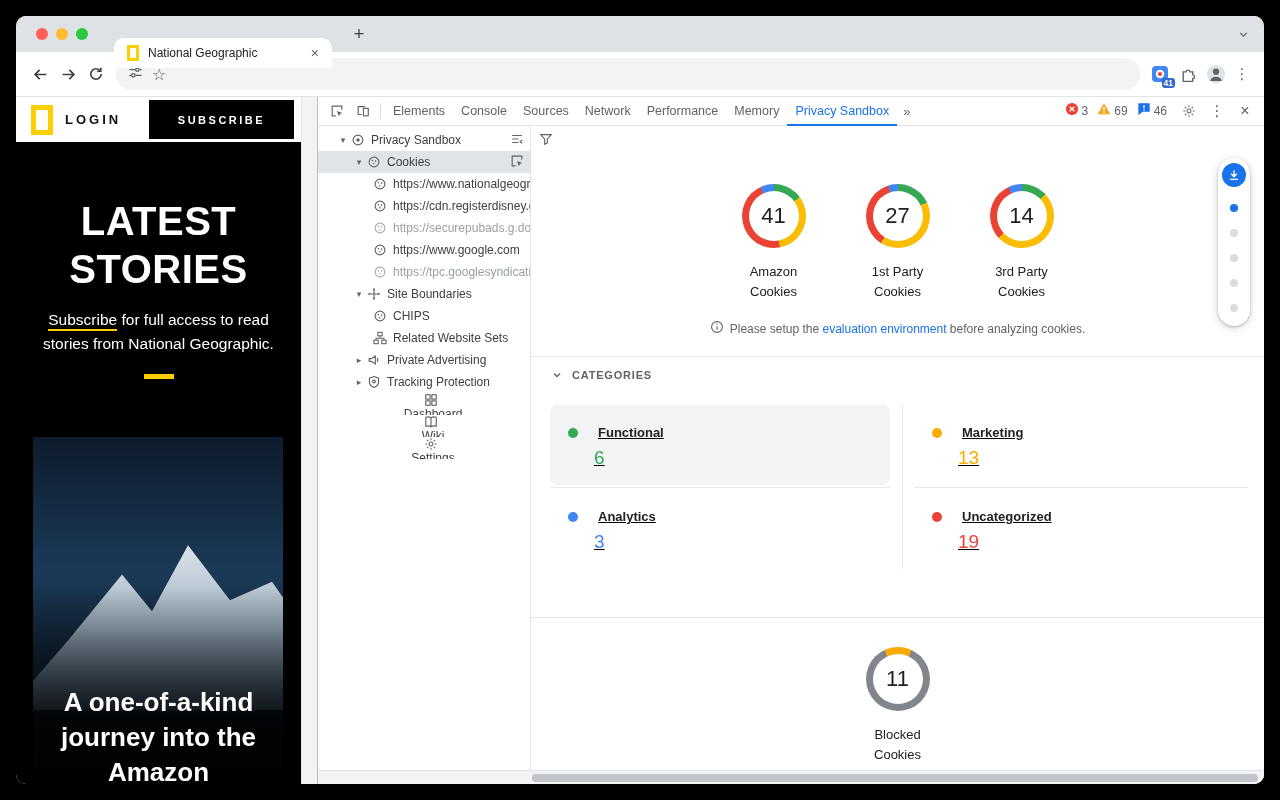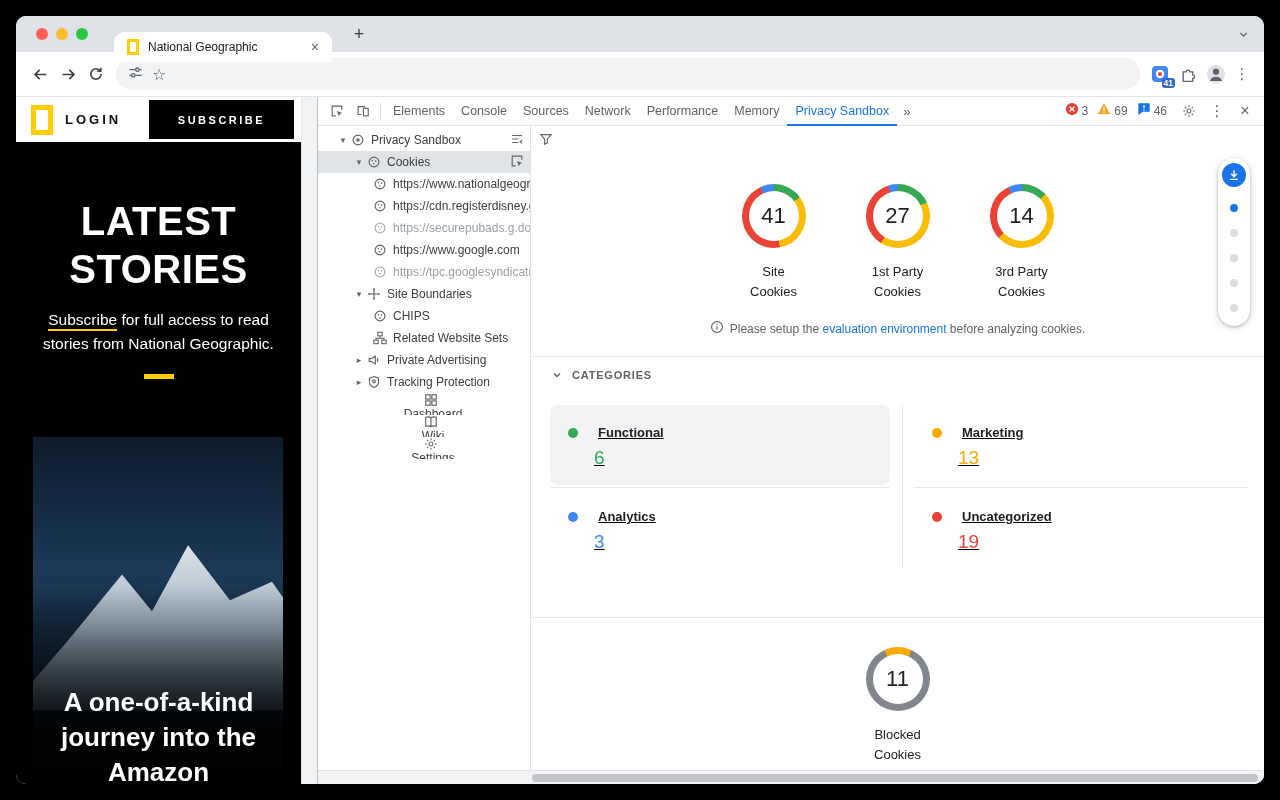--- a/index.html
+++ b/index.html
@@ -6,21 +6,21 @@
   html,body { width:1280px; height:800px; background:#000; overflow:hidden;
     font-family:"Liberation Sans","DejaVu Sans",sans-serif; }
   .window { position:absolute; left:16px; top:16px; width:1248px; height:768px;
     border-radius:10px; overflow:hidden; background:#fff; }
 
   
   .tabstrip { position:relative; height:36px; background:#dee1e6; }
   .lights { position:absolute; left:20px; top:12px; display:flex; gap:8px; }
   .light { width:12px; height:12px; border-radius:50%; }
   .light.red{background:#ff5f57}.light.yellow{background:#febc2e}.light.green{background:#28c840}
-  .tab { position:absolute; left:98px; top:16px; width:218px; height:30px; background:#fff;
+  .tab { position:absolute; left:98px; top:22px; width:218px; height:30px; background:#fff;
     border-radius:10px 10px 0 0; display:flex; align-items:center; padding:12px 8px; }
   .tab-fav { width:12px; height:16px; border:3px solid #ffce00; margin:0 9px 0 5px; flex:none; }
   .tab-title { font-size:12px; color:#202124; flex:1; white-space:nowrap; overflow:hidden; }
   .tab-close { color:#5f6368; font-size:14px; padding:0 5px; cursor:default; }
   .newtab { position:absolute; left:330px; top:5px; width:26px; height:26px; color:#3c4043;
     font-size:18px; display:flex; align-items:center; justify-content:center; }
   .strip-chev { position:absolute; right:14px; top:11px; }
 
   
   .urlbar { height:45px; background:#fff; display:flex; align-items:center; padding:0 10px;
@@ -477,21 +477,21 @@
           </span>
 
           <div class="donut-row">
             <div class="donut-col">
               <div class="donut" style="background: conic-gradient(rgb(52, 168, 83) 0%, rgb(52, 168, 83) 15%, rgb(251, 188, 4) 15%, rgb(251, 188, 4) 47%, rgb(234, 67, 53) 47%, rgb(234, 67, 53) 93%, rgb(66, 133, 244) 93%, rgb(66, 133, 244) 100%);">
                 <div class="hole">
                     <span>41</span>
                   </div>
               </div>
               <div class="dlabel">
-                <div>Site</div>
+                <div>Amazon</div>
                 <div>Cookies</div>
               </div>
             </div>
             <div class="donut-col">
               <div class="donut" style="background: conic-gradient(rgb(52, 168, 83) 0%, rgb(52, 168, 83) 18%, rgb(251, 188, 4) 18%, rgb(251, 188, 4) 59%, rgb(234, 67, 53) 59%, rgb(234, 67, 53) 95%, rgb(66, 133, 244) 95%, rgb(66, 133, 244) 100%);">
                 <div class="hole">
                     <span>27</span>
                   </div>
               </div>
               <div class="dlabel">

